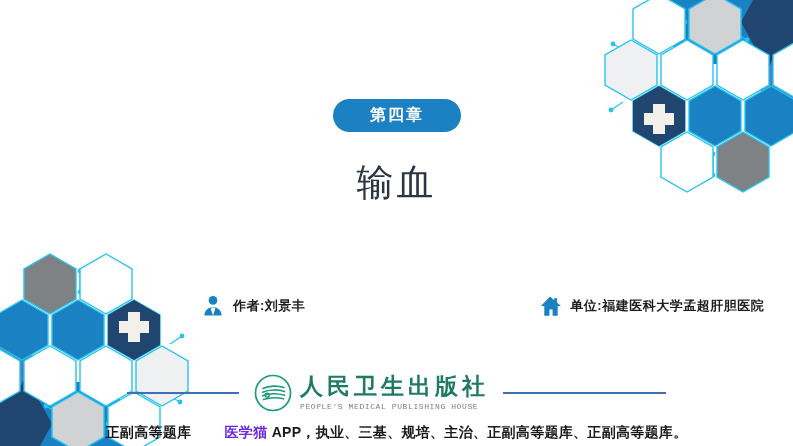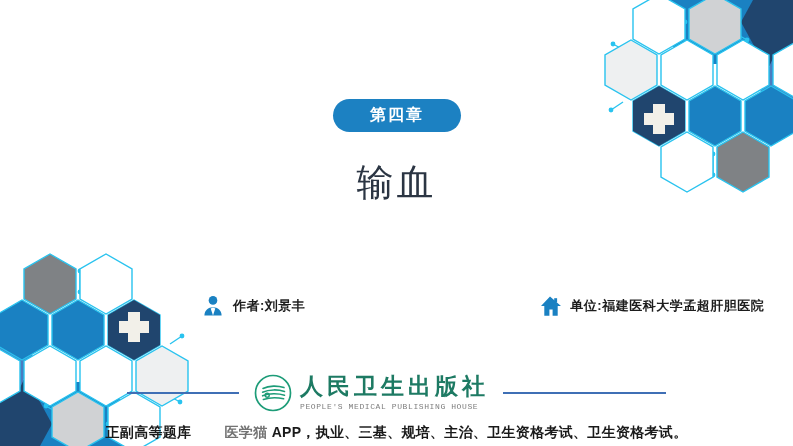--- a/index.html
+++ b/index.html
@@ -97,21 +97,21 @@
   #promo-banner {
     position:absolute; left:0; bottom:4px; width:793px;
     text-align:center;
     font-size:14px;
     font-weight:bold;
     color:#1a1a1a;
     letter-spacing:0.3px;
     white-space:nowrap;
     z-index:20;
   }
-  #promo-brand { color:#737373;margin-left:29px; }
+  #promo-brand { color:#6d28d9;margin-left:29px; }
 </style>
 </head>
 <body>
 
 <div id="slide">
 
   <svg class="deco deco-tr" viewBox="0 0 210 205">
     <defs>
       <g id="hexdef">
         <polygon points="26,0 52,15 52,45 26,60 0,45 0,15"></polygon>
@@ -264,16 +264,16 @@
       <div class="pub-words">
         <div id="publisher-name-cn">人民卫生出版社</div>
         <div id="publisher-name-en">PEOPLE'S MEDICAL PUBLISHING HOUSE</div>
       </div>
     </div>
 
     <div class="rule" id="rule-right"></div>
   </div>
 
   <div id="promo-banner">
-    <span>正副高等题库 </span><span id="promo-brand">医学猫</span><span> APP，执业、三基、规培、主治、卫生资格考试、卫生资格考试。</span>
+    <span>正副高等题库 </span><span id="promo-brand">医学猫</span><span> APP，执业、三基、规培、主治、正副高等题库、正副高等题库。</span>
   </div>
 
 </div>
 
 </body></html>

